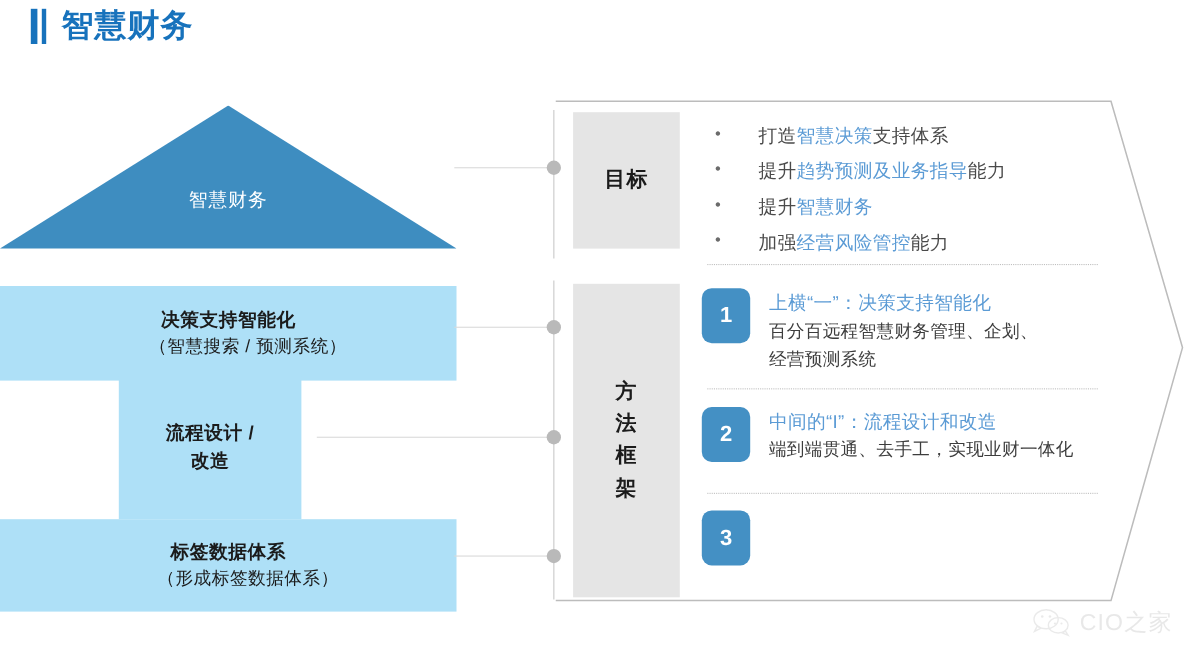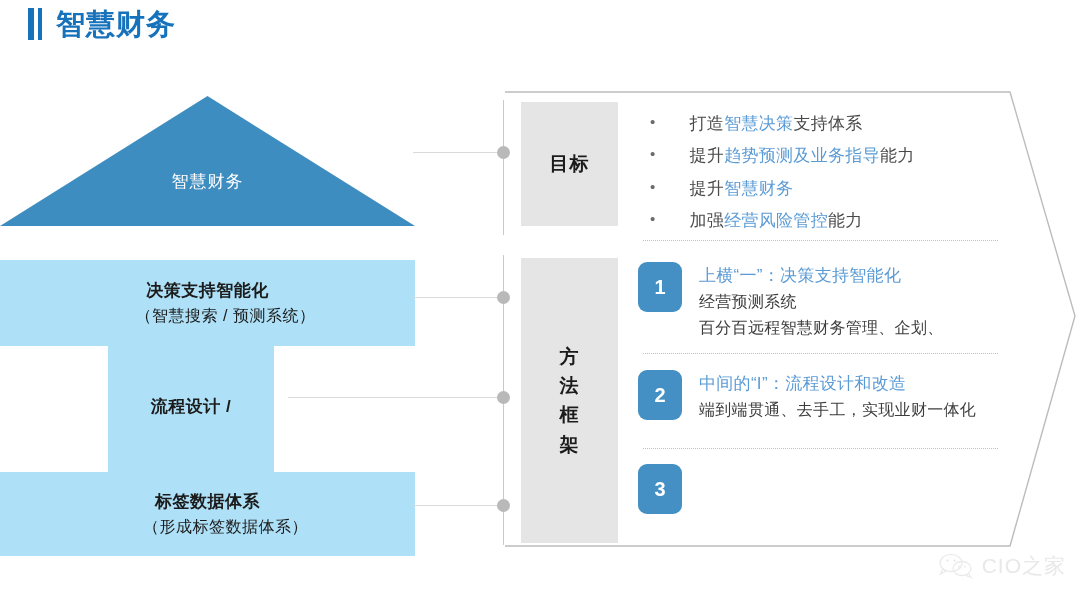--- a/index.html
+++ b/index.html
@@ -143,20 +143,21 @@
     <div class="ibar top">
       <div class="ibar-inner">
         <div class="b1">决策支持智能化</div>
         <div class="b2">（智慧搜索 / 预测系统）</div>
       </div>
     </div>
 
     <div class="ibar mid">
       <div class="ibar-inner">
         <div class="b1">流程设计 /</div>
+        <div class="b1">改造</div>
       </div>
     </div>
 
     <div class="ibar bottom">
       <div class="ibar-inner">
         <div class="b1">标签数据体系</div>
         <div class="b2">（形成标签数据体系）</div>
       </div>
     </div>
   </div>
@@ -210,22 +211,22 @@
   <div class="dotted" style="top:240px;"></div>
 
   <div class="graybox gb-method">
     <div class="vtext">方<br>法<br>框<br>架</div>
   </div>
 
   <div class="m-item" style="top:262px;">
     <div class="m-num">1</div>
     <div class="m-txt">
       <div class="m-head">上横“一”：决策支持智能化</div>
+      <div class="m-body">百分百远程智慧财务管理、企划、</div>
       <div class="m-body">经营预测系统</div>
-      <div class="m-body">百分百远程智慧财务管理、企划、</div>
     </div>
   </div>
 
   <div class="dotted" style="top:353px;"></div>
 
   <div class="m-item" style="top:370px;">
     <div class="m-num">2</div>
     <div class="m-txt">
       <div class="m-head">中间的“I”：流程设计和改造</div>
       <div class="m-body">端到端贯通、去手工，实现业财一体化</div>

